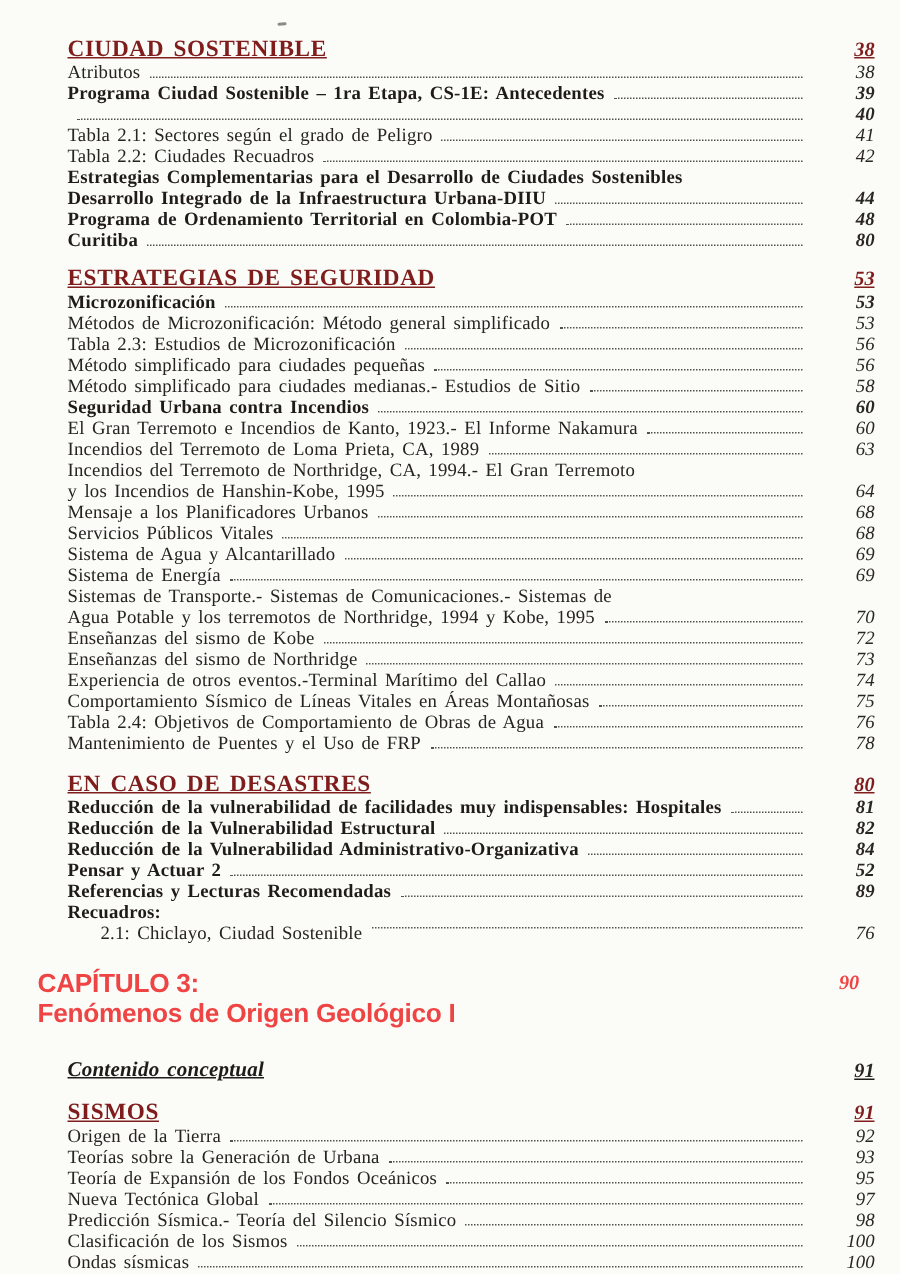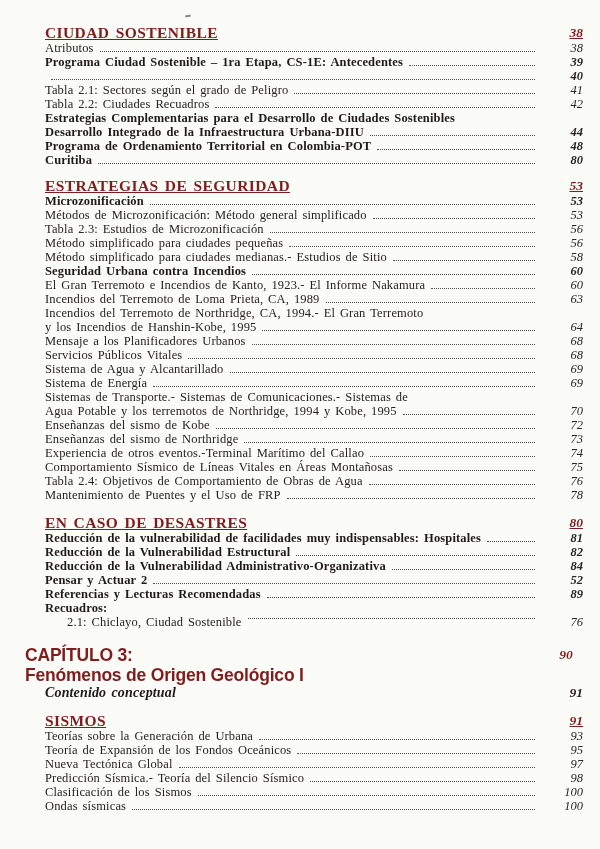--- a/index.html
+++ b/index.html
@@ -49,22 +49,23 @@
     word-spacing: 1.6px;
     letter-spacing: 0.15px;
     color: #262320;
   }
   .row .t { flex: none; max-width: 500px; }
   .row.bold { font-weight: 700; color: #1e1b18; align-items: flex-end; }
   .row.indent { padding-left: 22px; align-items: center; }
   .row.conceptual {
     font-style: italic; font-weight: 700;
     font-size: 14px; line-height: 15px;
-    margin-top: 0;
+    margin-top: 21px;
     color: #1e1b18;
+    text-decoration: underline;
   }
   .row.conceptual .pg { font-weight: 700; font-size: 13.5px; }
 
   .leader { flex: 1; position: relative; margin: 0 14px 0 6px; min-width: 10px; }
   .leader::after {
     content: "";
     position: absolute; left: 0; right: 0; bottom: 3px;
     border-bottom: 1.6px dotted #55514b;
   }
   .fill { flex: 1; }
@@ -77,21 +78,21 @@
 
   
   .crow {
     display: flex;
     margin-left: -20px;
     font-family: "Liberation Sans", "DejaVu Sans", sans-serif;
     font-weight: 700;
     font-size: 17.5px;
     line-height: 20px;
     letter-spacing: -0.2px;
-    color: #7f1d1d;
+    color: #ef4444;
   }
   .crow .cpg { font-family: "Liberation Serif", "DejaVu Serif", serif; text-align: center; }
 
   .spacer { width: 100%; }
   .spacer.s { height: 10px; }
   .spacer.m { height: 12px; }
   .spacer.l { height: 16px; }
 </style>
 </head>
 <body>
@@ -311,20 +312,25 @@
         <span class="fill"></span>
         <span class="pg">91</span>
       </div>
       <div class="spacer m"></div>
       <div class="hrow">
         <span class="ht">SISMOS</span>
         <span class="fill"></span>
         <span class="hpg">91</span>
       </div>
       <div class="row">
+        <span class="t">Origen de la Tierra</span>
+        <span class="leader"></span>
+        <span class="pg">92</span>
+      </div>
+      <div class="row">
         <span class="t">Teorías sobre la Generación de Urbana</span>
         <span class="leader"></span>
         <span class="pg">93</span>
       </div>
       <div class="row">
         <span class="t">Teoría de Expansión de los Fondos Oceánicos</span>
         <span class="leader"></span>
         <span class="pg">95</span>
       </div>
       <div class="row">

